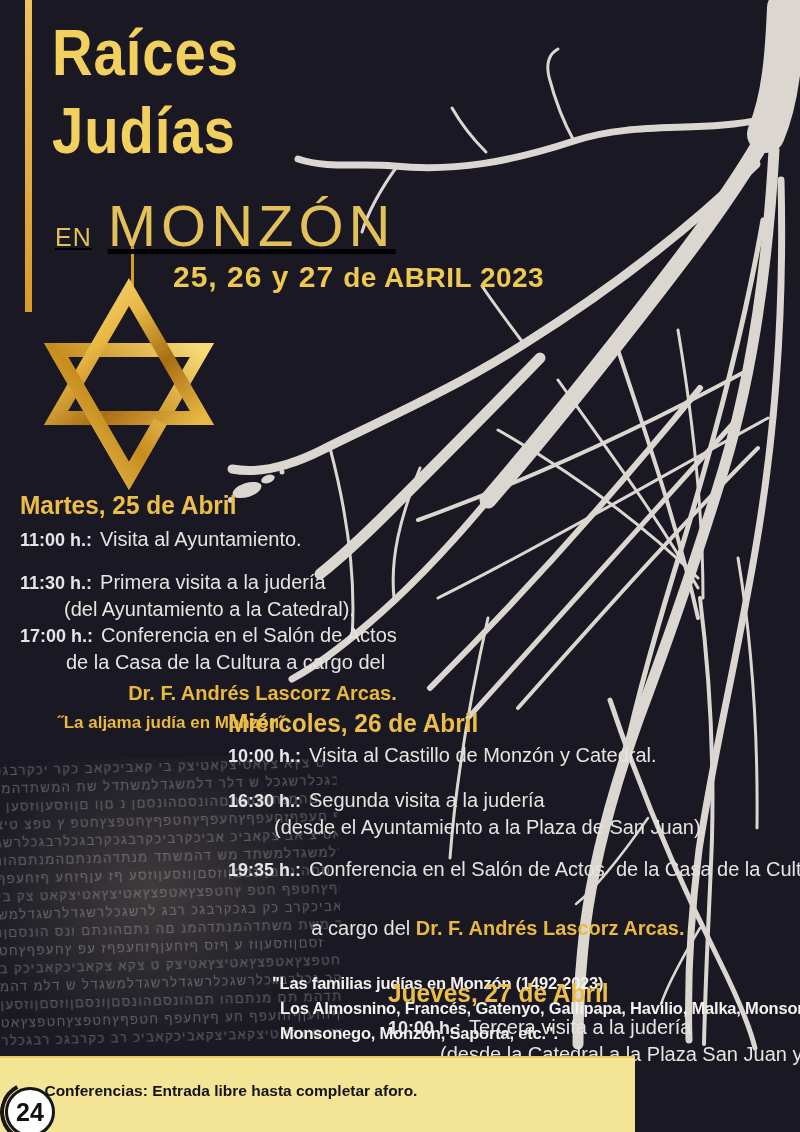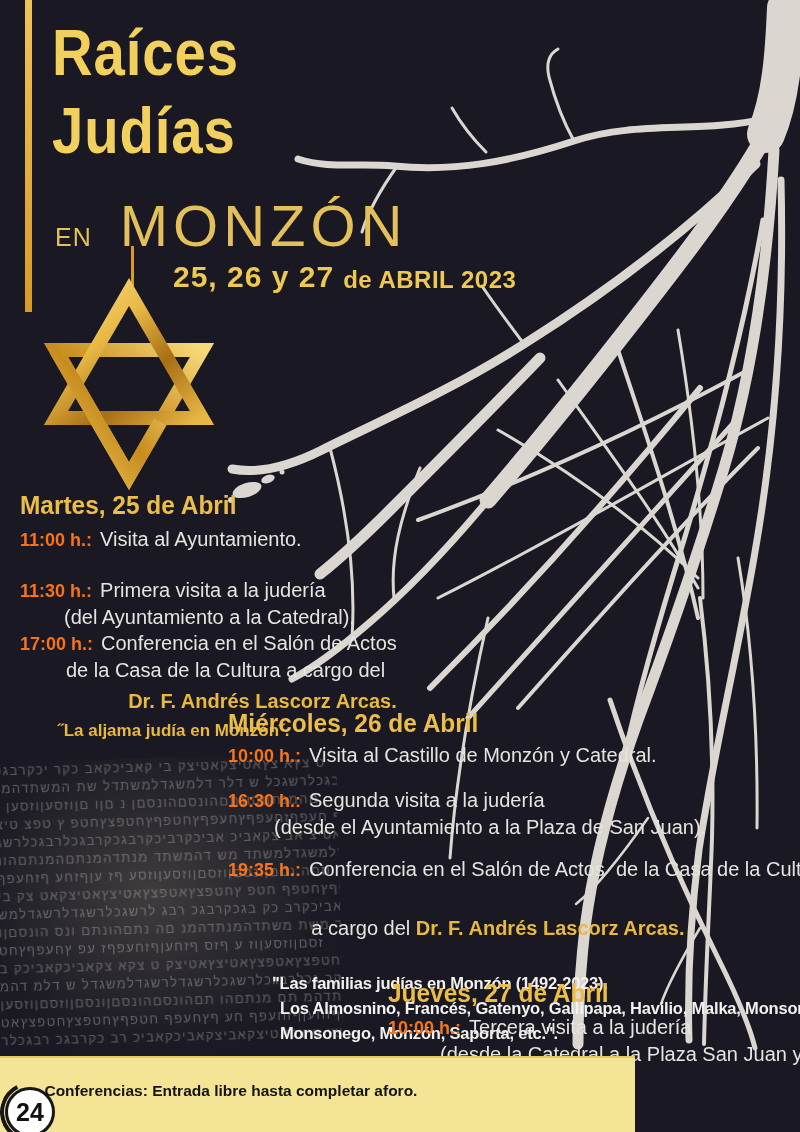--- a/index.html
+++ b/index.html
@@ -14,36 +14,36 @@
   .ms-row{white-space:nowrap;font-size:13px;line-height:18px;color:rgba(206,201,191,.38);
       filter:blur(.4px);letter-spacing:1.5px;padding-left:4px;}
 
   .gold-bar{position:absolute;left:25px;top:0;width:7px;height:312px;
       background:linear-gradient(180deg,#EFC35B,#D89A28);z-index:3;}
 
   
   .title{position:absolute;left:52px;top:14px;z-index:4;}
   .title-line{font-size:64px;font-weight:bold;color:#F2D05E;line-height:78px;
       transform:scaleX(.88);transform-origin:left top;letter-spacing:1px;}
-  .city-row{position:absolute;left:55px;top:192px;z-index:4;display:flex;align-items:baseline;gap:28px;}
+  .city-row{position:absolute;left:55px;top:192px;z-index:4;display:flex;align-items:baseline;gap:16px;text-decoration:underline;}
   .city-en{font-size:25px;color:#E3C05A;letter-spacing:1px;}
   .city-name{font-size:58px;color:#E3C05A;letter-spacing:5px;font-weight:400;text-align:center;}
   .dates-row{position:absolute;left:173px;top:260px;z-index:4;display:flex;align-items:flex-end;gap:9px;color:#EFC94F;}
   .dates-main{font-size:30px;font-weight:bold;letter-spacing:1px;}
-  .dates-suffix{font-size:24px;font-weight:bold;letter-spacing:.5px;}
+  .dates-suffix{font-size:28px;font-weight:bold;letter-spacing:.5px;}
 
   .star-string{position:absolute;left:131px;top:246px;width:3px;height:48px;background:#D89A28;z-index:3;}
   .star{position:absolute;left:40px;top:278px;z-index:3;}
 
   
   .section{position:absolute;z-index:4;}
   .sec-heading{font-size:26px;font-weight:bold;color:#ECBE48;transform:scaleX(.94);
       transform-origin:left;white-space:pre;line-height:30px;}
   .evt{display:flex;gap:8px;align-items:baseline;white-space:pre;line-height:26px;}
-  .evt-time{font-size:18px;font-weight:bold;color:#f97316;}
+  .evt-time{font-size:18px;font-weight:bold;color:#e5e5e5;}
   .evt-text{font-size:20px;color:#E6E4DF;}
   .cont{font-size:20px;color:#E6E4DF;white-space:pre;line-height:26px;}
   .gold-strong{color:#E9B93D;font-weight:bold;font-size:20px;text-align:right;}
   .quote-gold{font-size:17px;font-weight:bold;color:#E9B93D;line-height:25px;white-space:pre;}
   .quote-white{font-size:16.5px;font-weight:bold;color:#F4F2EE;line-height:25px;white-space:pre;letter-spacing:-.2px;}
   #sec-tue{left:20px;top:490px;}
   #sec-wed{left:228px;top:708px;}
   #sec-thu{left:388px;top:978px;}
 
   
@@ -158,21 +158,21 @@
     <polygon points="89,14 162,140 16,140" fill="none" stroke="url(#gold3d)" stroke-width="14"></polygon>
     <polyline points="16,72 89,198 120,144" fill="none" stroke="url(#gold3db)" stroke-width="14"></polyline>
   </svg>
 
   <div class="section" id="sec-tue">
     <div class="sec-heading">Martes, 25 de Abril</div>
     <div class="evt" style="margin-top:6px;">
       <span class="evt-time">11:00 h.:</span>
       <span class="evt-text">Visita al Ayuntamiento.</span>
     </div>
-    <div class="evt" style="margin-top:24px;">
+    <div class="evt" style="margin-top:16px;">
       <span class="evt-time">11:30 h.:</span>
       <span class="evt-text">Primera visita a la judería</span>
     </div>
     <div class="cont" style="padding-left:44px;">(del Ayuntamiento a la Catedral).</div>
     <div class="evt" style="">
       <span class="evt-time">17:00 h.:</span>
       <span class="evt-text">Conferencia en el Salón de Actos</span>
     </div>
     <div class="cont" style="padding-left:46px;">de la Casa de la Cultura a cargo del</div>
     <div class="cont gold-strong" style="padding-left:46px;margin-top:5px;">Dr. F. Andrés Lascorz Arcas.</div>

